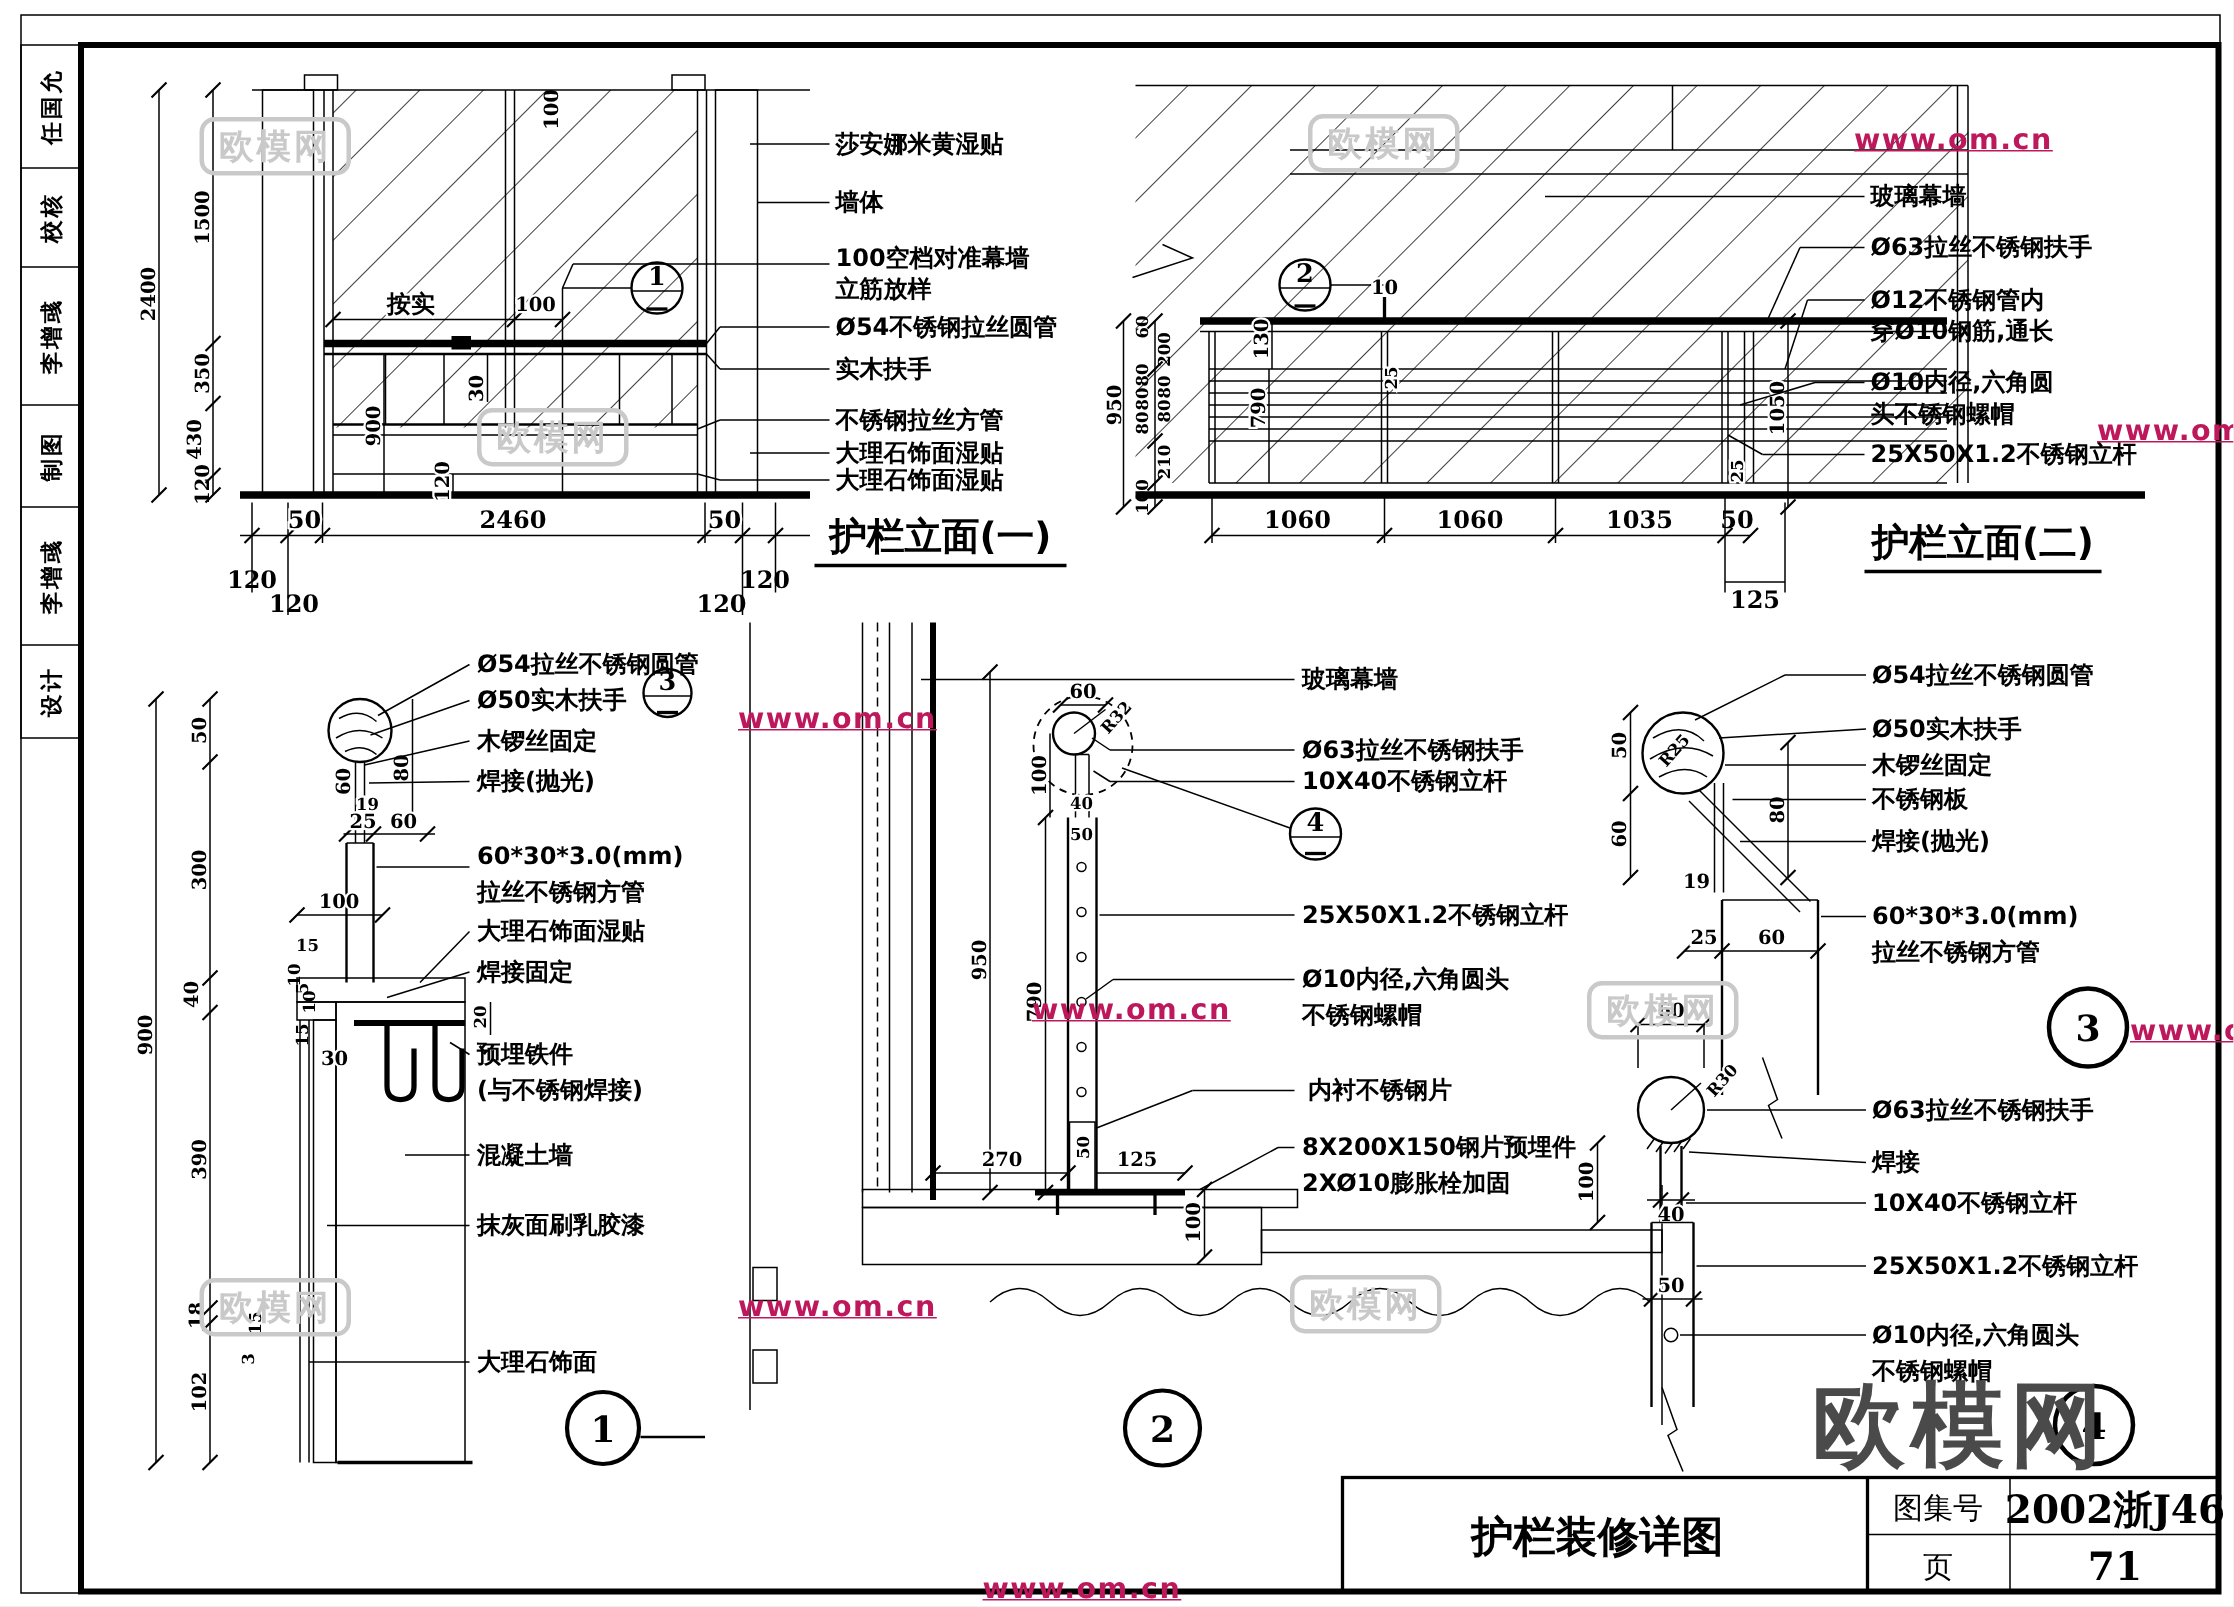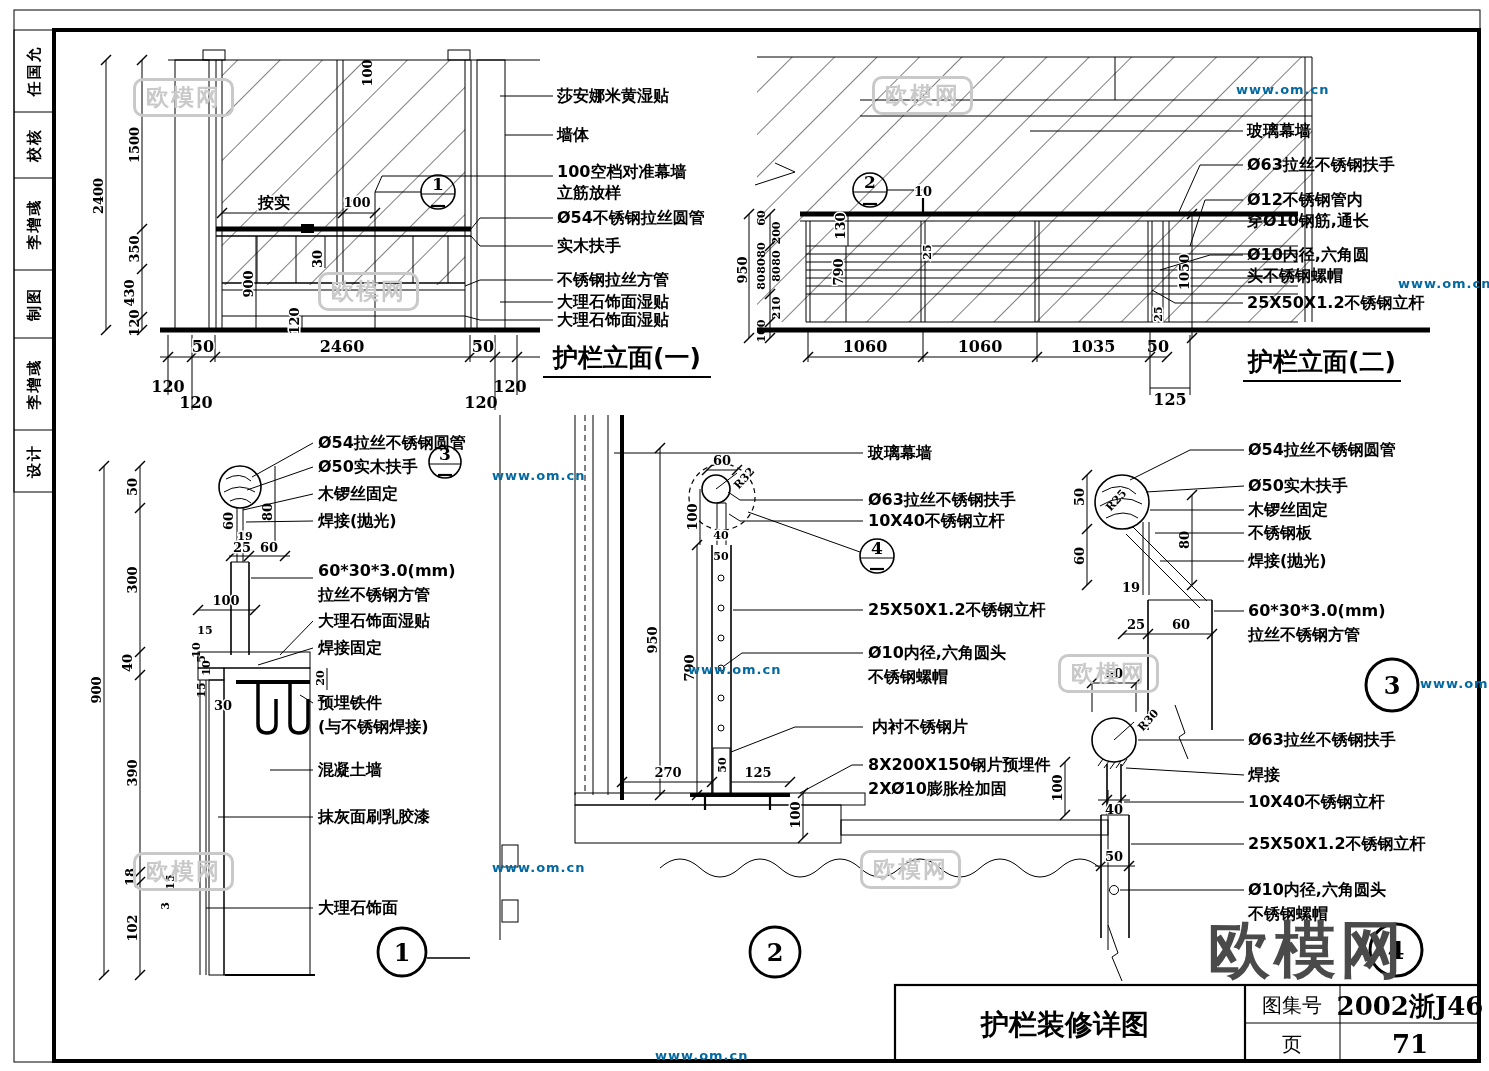--- a/index.html
+++ b/index.html
@@ -25,21 +25,21 @@
   .bnum2{font:bold 17px "DejaVu Serif",serif;text-anchor:middle;}
   .sig{font:bold 15px "DejaVu Sans",sans-serif;text-anchor:middle;letter-spacing:2px;}
   .tbt{font:bold 28px "DejaVu Sans",sans-serif;text-anchor:middle;}
   .tbl{font:20px "DejaVu Sans",sans-serif;text-anchor:middle;}
   .tbv{font:bold 26px "DejaVu Serif",serif;text-anchor:middle;}
   .halo{paint-order:stroke;stroke:#fff;stroke-width:3px;}
   
   .wm{position:absolute;pointer-events:none;font-weight:bold;white-space:nowrap;}
   .wm-box{z-index:2;color:#c9c9c9;border:3px solid #c9c9c9;border-radius:10px;
           padding:1px 10px;font-size:23px;letter-spacing:2px;}
-  .wm-url{z-index:2;color:#0369a1;font-size:13px;letter-spacing:1px;}
+  .wm-url{z-index:2;color:#be185d;font-size:19px;letter-spacing:1px;text-decoration:underline;}
   .wm-dark{z-index:3;color:#4a4a4a;font-size:62px;letter-spacing:4px;}
 </style>
 </head>
 <body>
 
 <div class="page">
 
 <svg class="sheet" width="1489" height="1071" viewBox="0 0 1489 1071">
   <defs>
     <pattern id="hw" width="9" height="9" patternUnits="userSpaceOnUse" patternTransform="rotate(45)">

